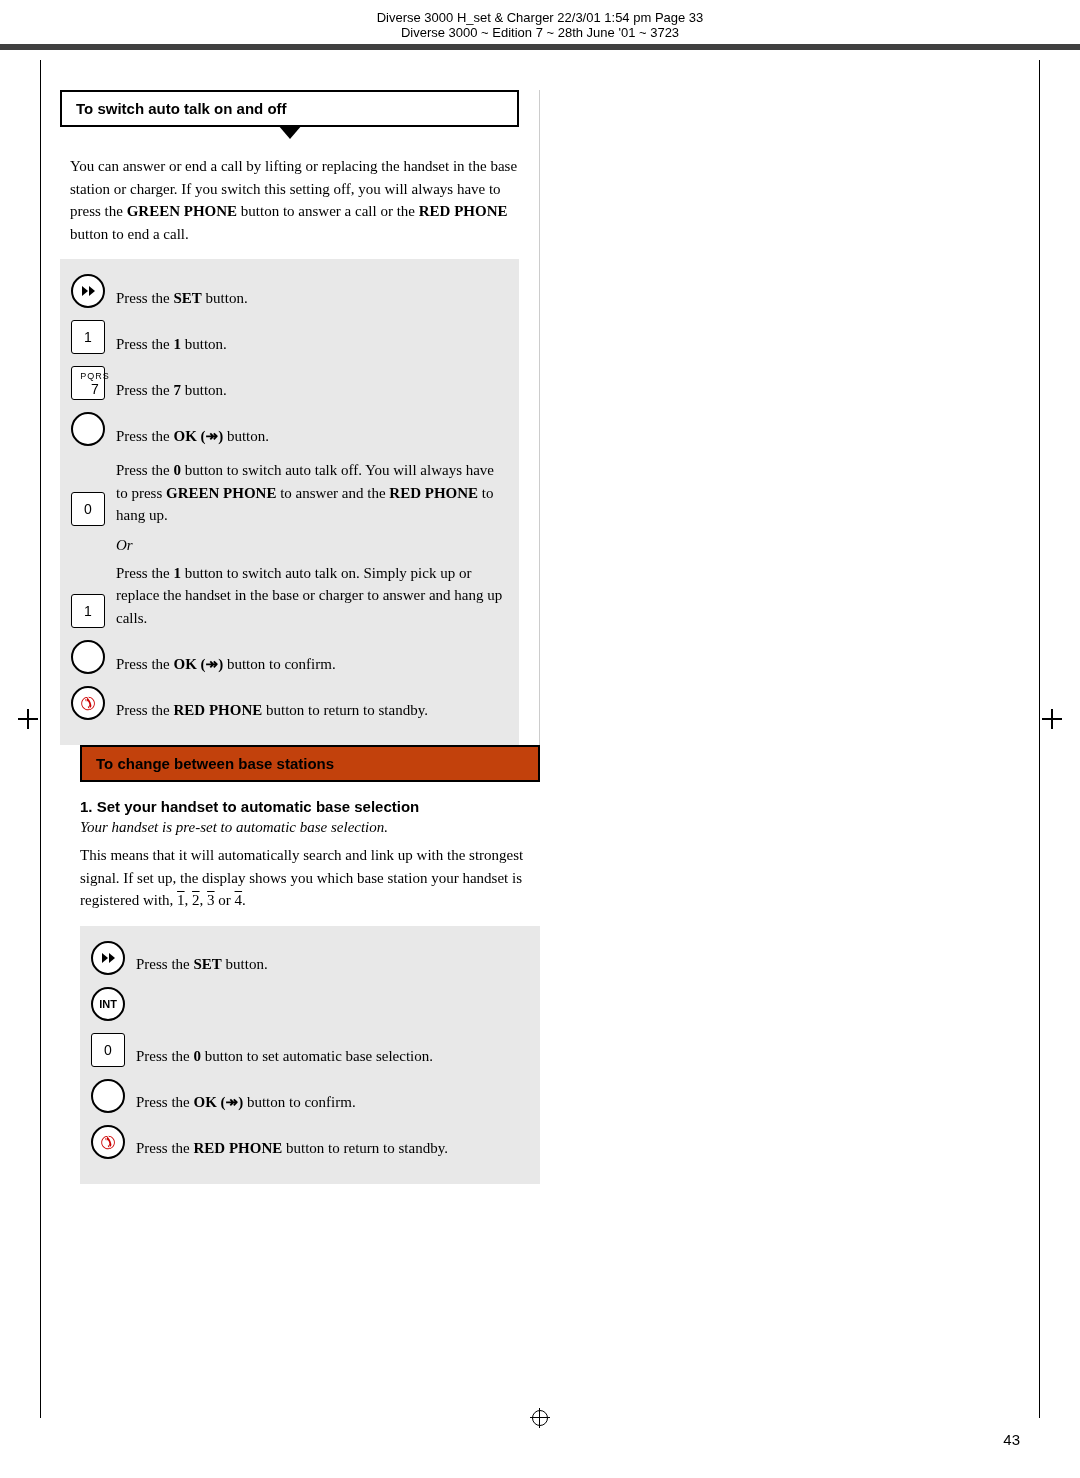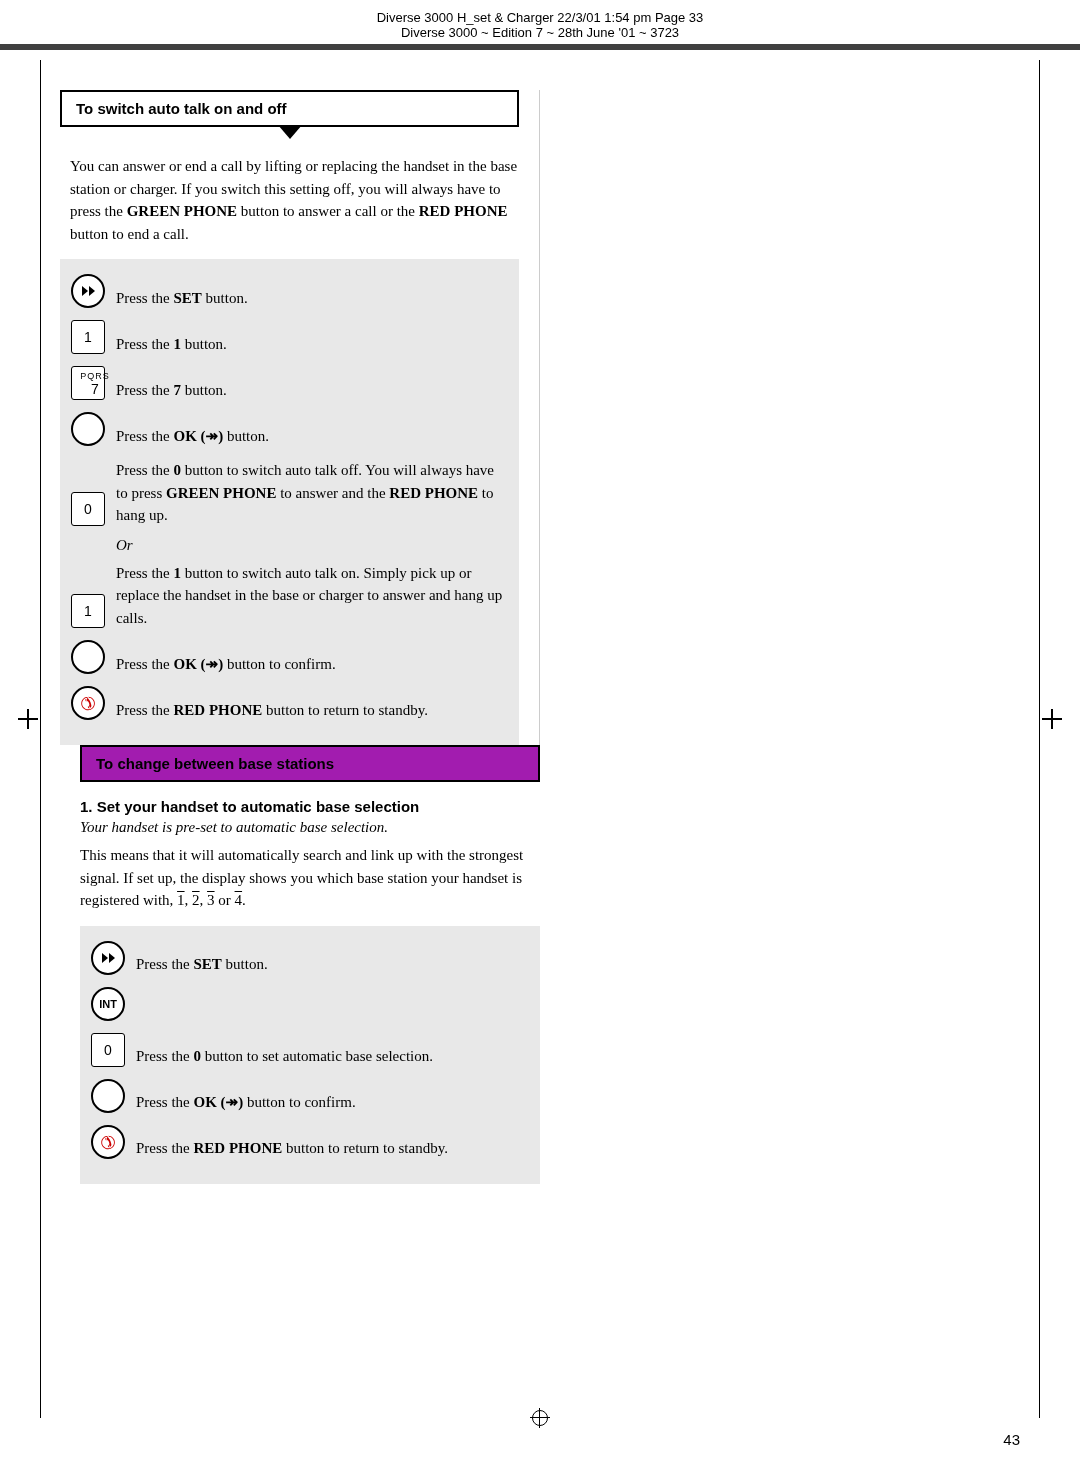--- a/index.html
+++ b/index.html
@@ -87,21 +87,21 @@
       border-right: 12px solid transparent;
       border-top: 14px solid #000;
     }
     .section-header-right {
       border: 2px solid #000;
       padding: 8px 14px;
       font-size: 15px;
       font-weight: normal;
       font-family: Arial, sans-serif;
       margin-bottom: 16px;
-      background: #a21caf;
+      background: #c2410c;
       width: 100%;
     }
 
     
     .intro-text {
       margin-top: 24px;
       margin-bottom: 14px;
       font-size: 15px;
       line-height: 1.5;
       padding-left: 10px;

